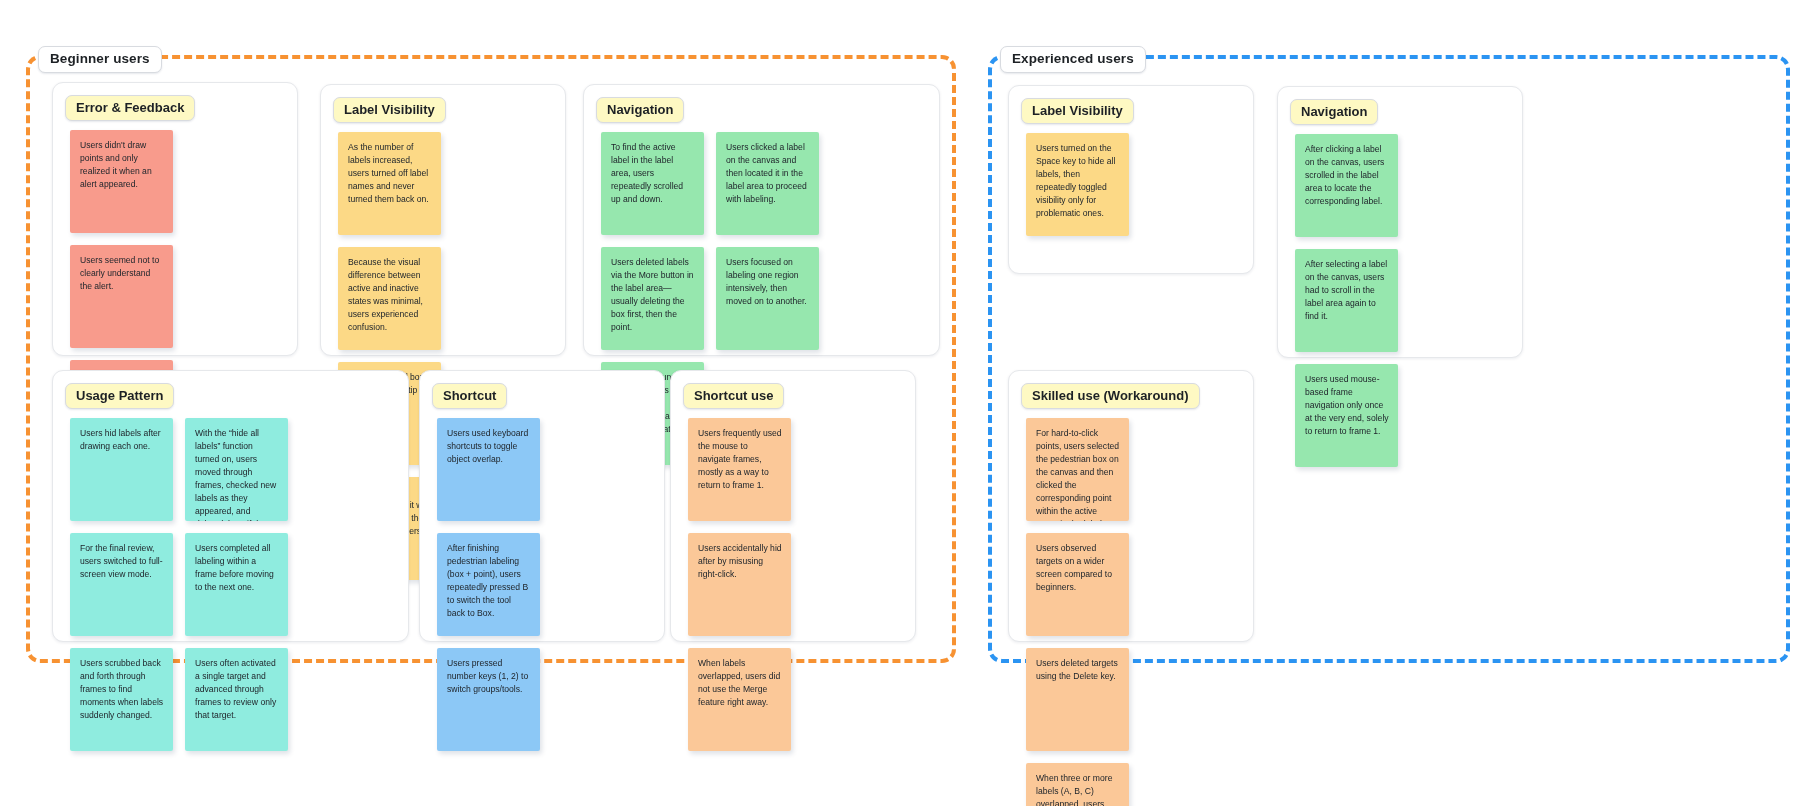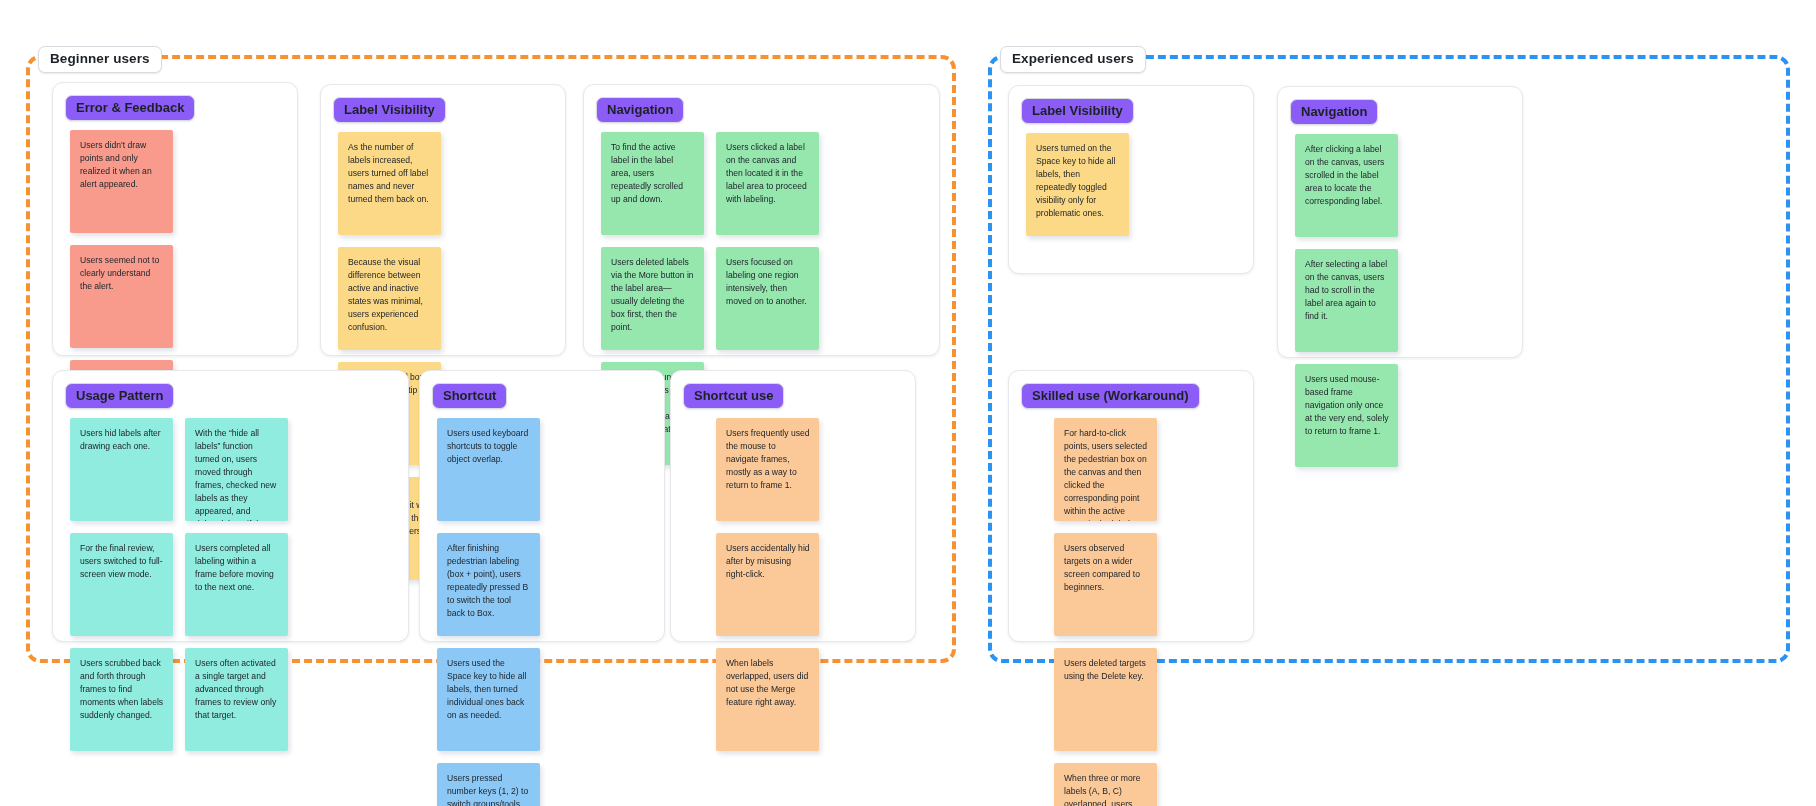--- a/index.html
+++ b/index.html
@@ -50,21 +50,21 @@
     position: absolute;
     background: #ffffff;
     border: 1px solid #e6e8eb;
     border-radius: 11px;
     box-shadow: 0 1px 3px rgba(9,30,66,.08);
   }
   .panel-label {
     position: absolute;
     top: 12px;
     left: 12px;
-    background: #8b5cf6;
+    background: #fef9c3;
     border: 1px solid #d8dbe0;
     border-radius: 7px;
     padding: 5px 10px 6px 10px;
     font-size: 13px;
     font-weight: 700;
     color: #1d2125;
     line-height: 1;
     white-space: nowrap;
     box-shadow: 0 1px 2px rgba(9,30,66,.10);
   }
@@ -92,21 +92,21 @@
     overflow: hidden;
     box-shadow: 2px 3px 5px rgba(9,30,66,.13);
     word-break: normal;
     overflow-wrap: break-word;
   }
   .note.red    { background: #f89b8c; }
   .note.yellow { background: #fcd986; }
   .note.green  { background: #96e7ae; }
   .note.cyan   { background: #8fecdf; }
   .note.blue   { background: #8cc8f6; }
-  .note.orange { background: #fbc898; margin-left: 28px; }
+  .note.orange { background: #fbc898; }
 </style>
 </head>
 <body>
 
 <div class="board">
 
   <div class="group" id="group-beginner">
     <div class="group-label">Beginner users</div>
   </div>
 
@@ -151,21 +151,20 @@
       <div class="note cyan">Users scrubbed back and forth through frames to find moments when labels suddenly changed.</div>
       <div class="note cyan">Users often activated a single target and advanced through frames to review only that target.</div>
     </div>
   </div>
 
   <div class="panel" style="left:419px; top:370px; width:246px; height:272px;">
     <div class="panel-label">Shortcut</div>
     <div class="notes">
       <div class="note blue">Users used keyboard shortcuts to toggle object overlap.</div>
       <div class="note blue">After finishing pedestrian labeling (box + point), users repeatedly pressed B to switch the tool back to Box.</div>
-      <div class="note blue">Users used the Space key to hide all labels, then turned individual ones back on as needed.</div>
       <div class="note blue">Users pressed number keys (1, 2) to switch groups/tools.</div>
     </div>
   </div>
 
   <div class="panel" style="left:670px; top:370px; width:246px; height:272px;">
     <div class="panel-label">Shortcut use</div>
     <div class="notes">
       <div class="note orange">Users frequently used the mouse to navigate frames, mostly as a way to return to frame 1.</div>
       <div class="note orange">Users accidentally hid after by misusing right-click.</div>
       <div class="note orange">When labels overlapped, users did not use the Merge feature right away.</div>

